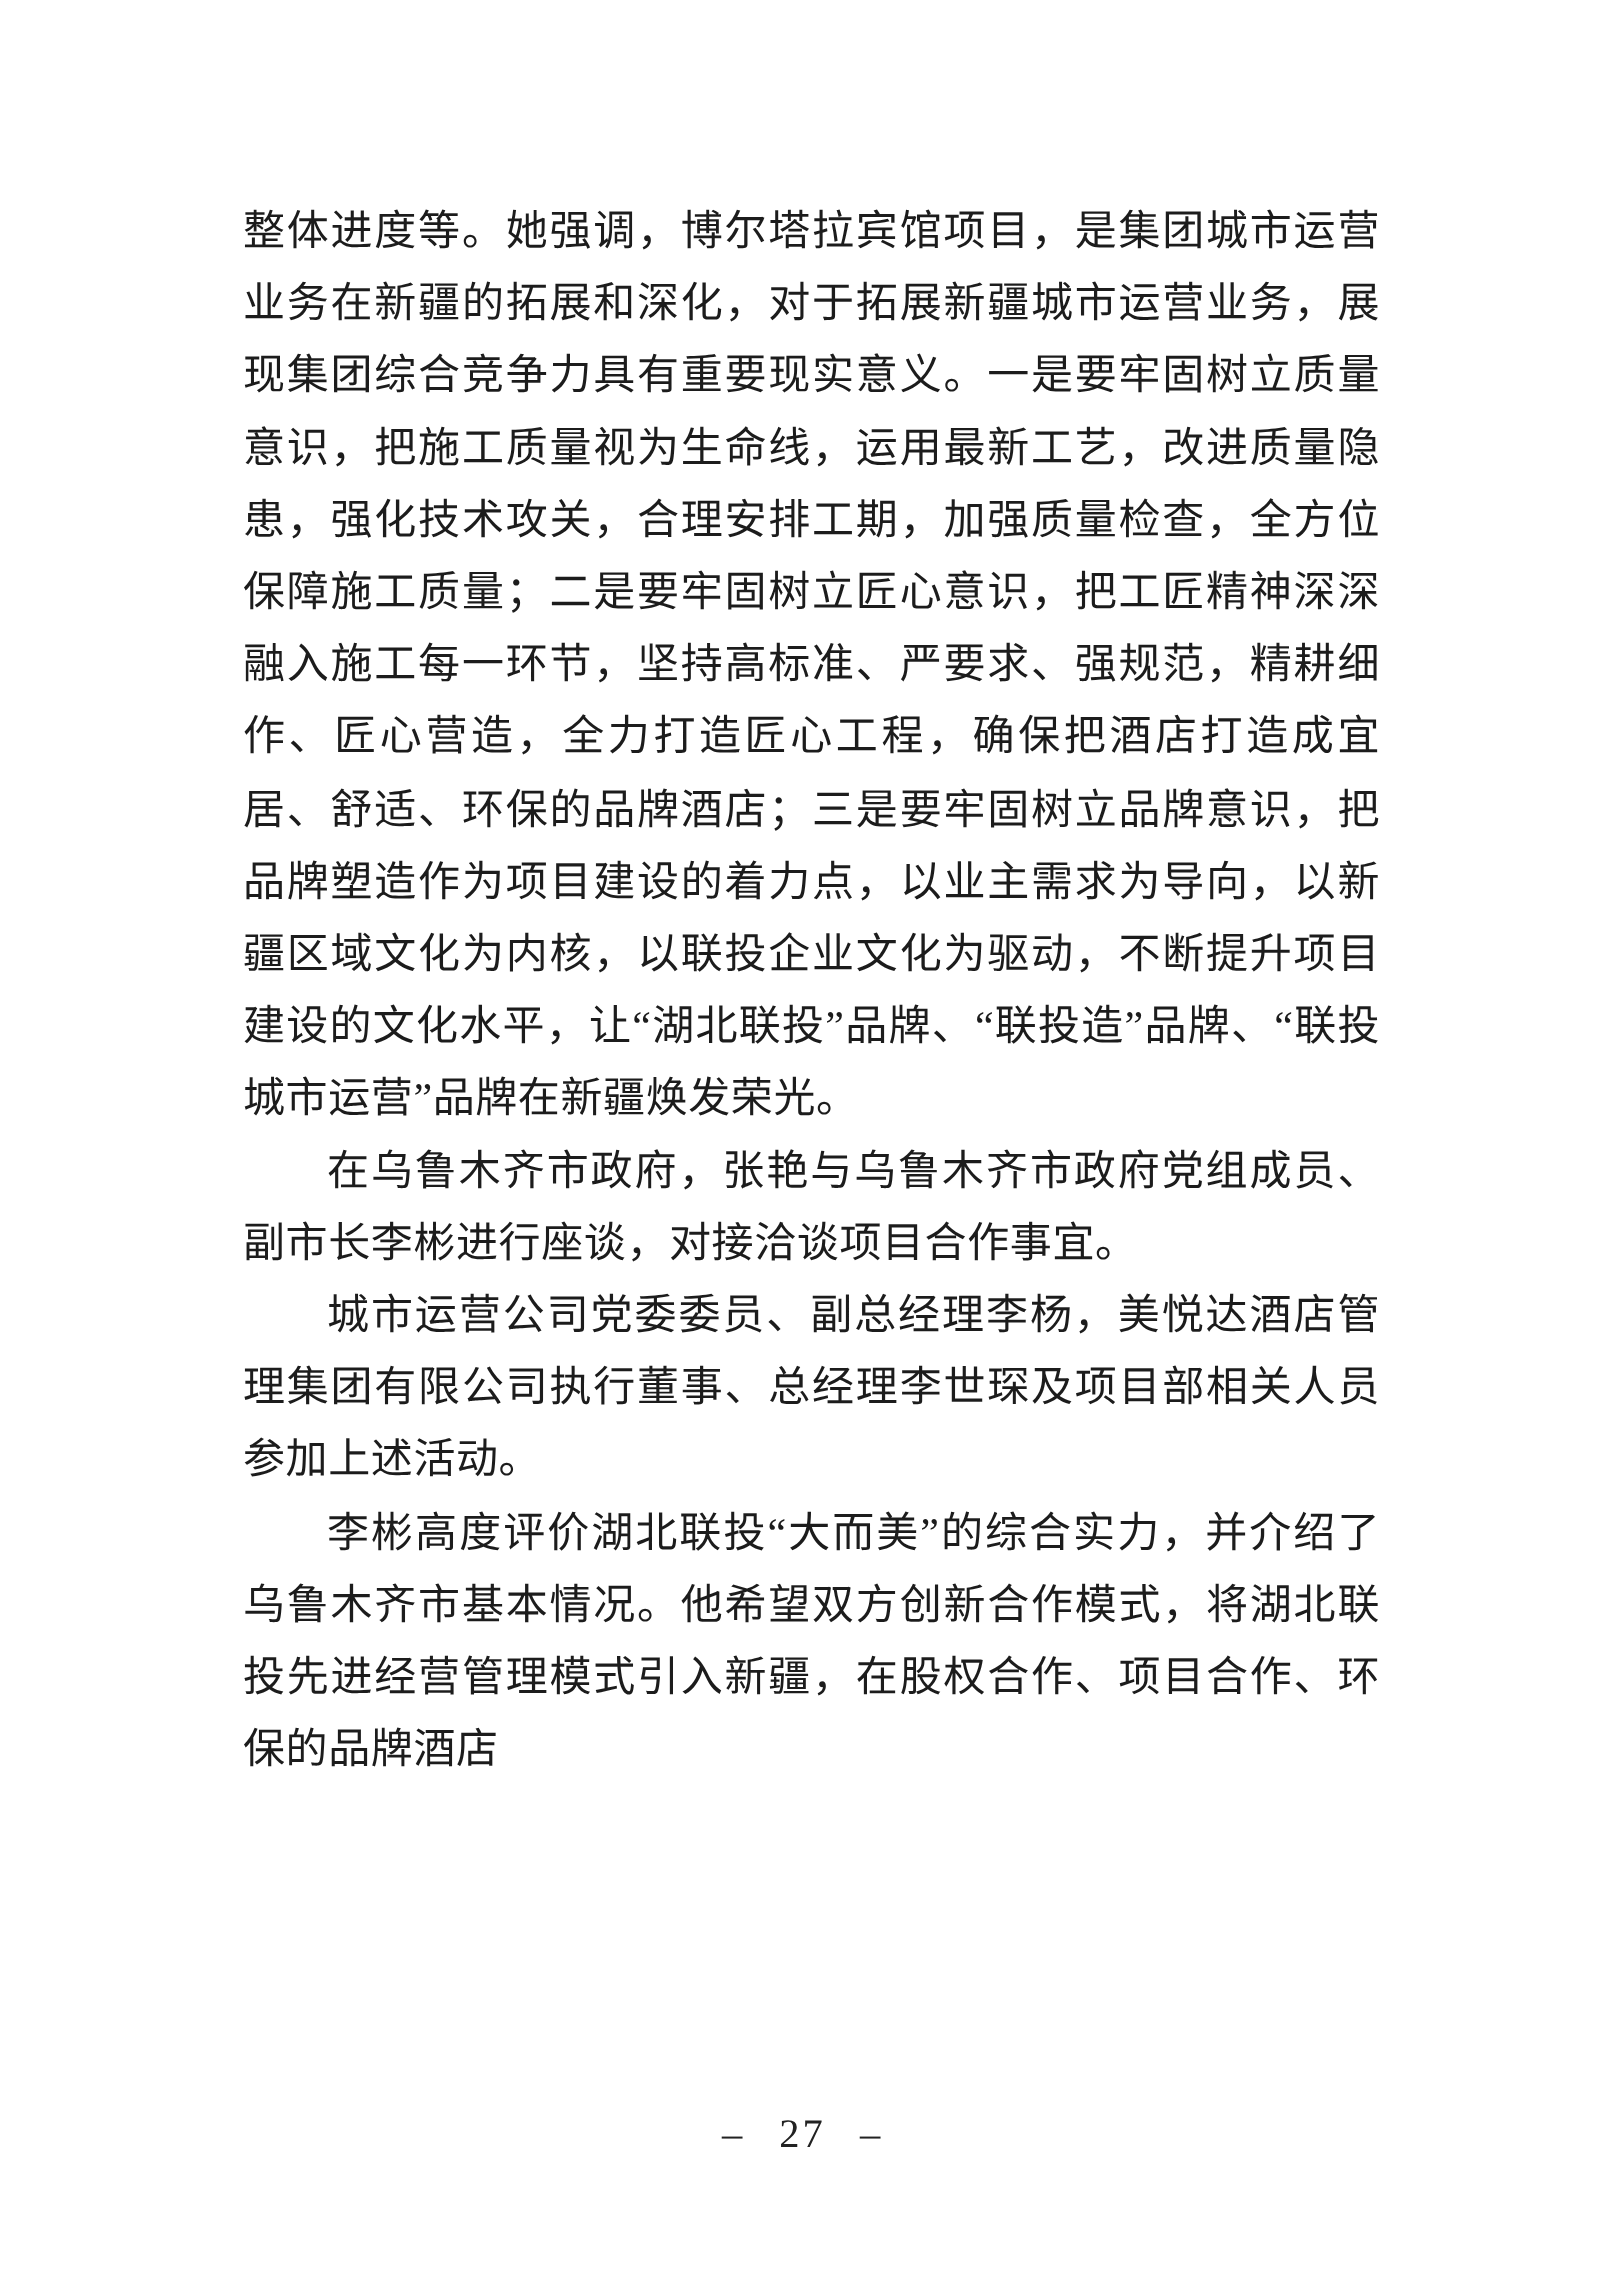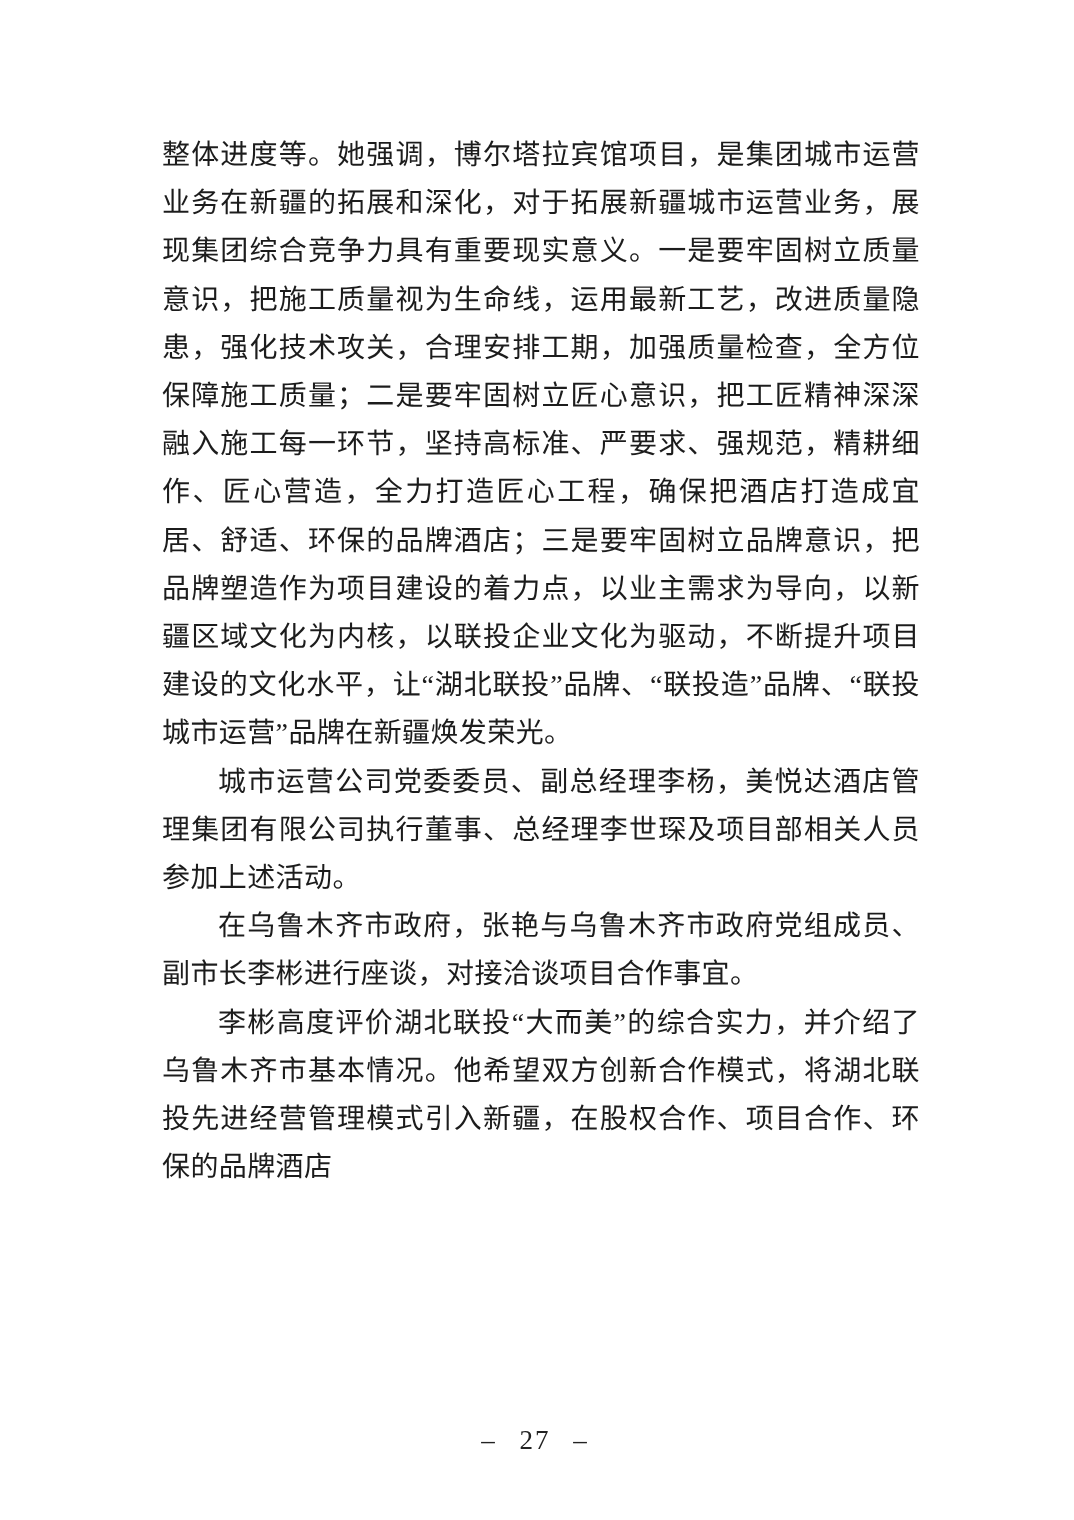--- a/index.html
+++ b/index.html
@@ -40,28 +40,27 @@
     position: absolute;
     top: 1406px;
     left: 0;
     width: 100%;
     text-align: center;
     font-size: 27px;
     line-height: 32px;
     color: #222222;
     word-spacing: 14px;
     letter-spacing: 2px;
-    margin-top: 18px;
   }
 </style>
 </head>
 <body>
 
 <div class="page">
   <div class="content" id="doc-content">
 
   <p class="">整体进度等。她强调，博尔塔拉宾馆项目，是集团城市运营业务在新疆的拓展和深化，对于拓展新疆城市运营业务，展现集团综合竞争力具有重要现实意义。一是要牢固树立质量意识，把施工质量视为生命线，运用最新工艺，改进质量隐患，强化技术攻关，合理安排工期，加强质量检查，全方位保障施工质量；二是要牢固树立匠心意识，把工匠精神深深融入施工每一环节，坚持高标准、严要求、强规范，精耕细作、匠心营造，全力打造匠心工程，确保把酒店打造成宜居、舒适、环保的品牌酒店；三是要牢固树立品牌意识，把品牌塑造作为项目建设的着力点，以业主需求为导向，以新疆区域文化为内核，以联投企业文化为驱动，不断提升项目建设的文化水平，让“湖北联投”品牌、“联投造”品牌、“联投城市运营”品牌在新疆焕发荣光。</p>
+      <p class="indent">在乌鲁木齐市政府，张艳与乌鲁木齐市政府党组成员、副市长李彬进行座谈，对接洽谈项目合作事宜。</p>
       <p class="indent">城市运营公司党委委员、副总经理李杨，美悦达酒店管理集团有限公司执行董事、总经理李世琛及项目部相关人员参加上述活动。</p>
-      <p class="indent">在乌鲁木齐市政府，张艳与乌鲁木齐市政府党组成员、副市长李彬进行座谈，对接洽谈项目合作事宜。</p>
       <p class="indent">李彬高度评价湖北联投“大而美”的综合实力，并介绍了乌鲁木齐市基本情况。他希望双方创新合作模式，将湖北联投先进经营管理模式引入新疆，在股权合作、项目合作、环保的品牌酒店</p>
     </div>
   <div class="footer">– 27 –</div>
 </div>
 
 </body></html>

